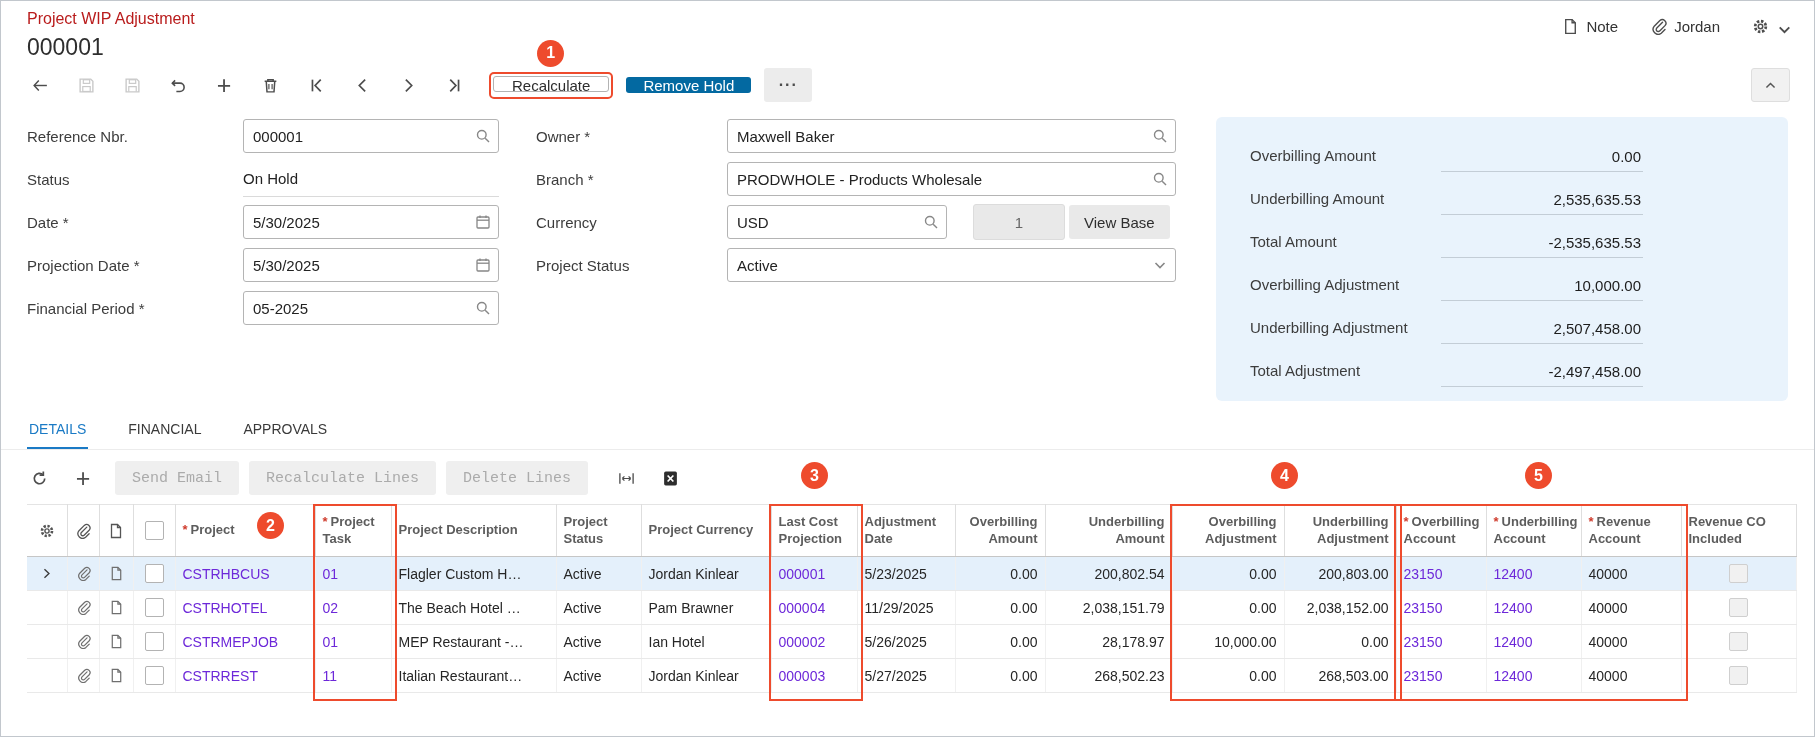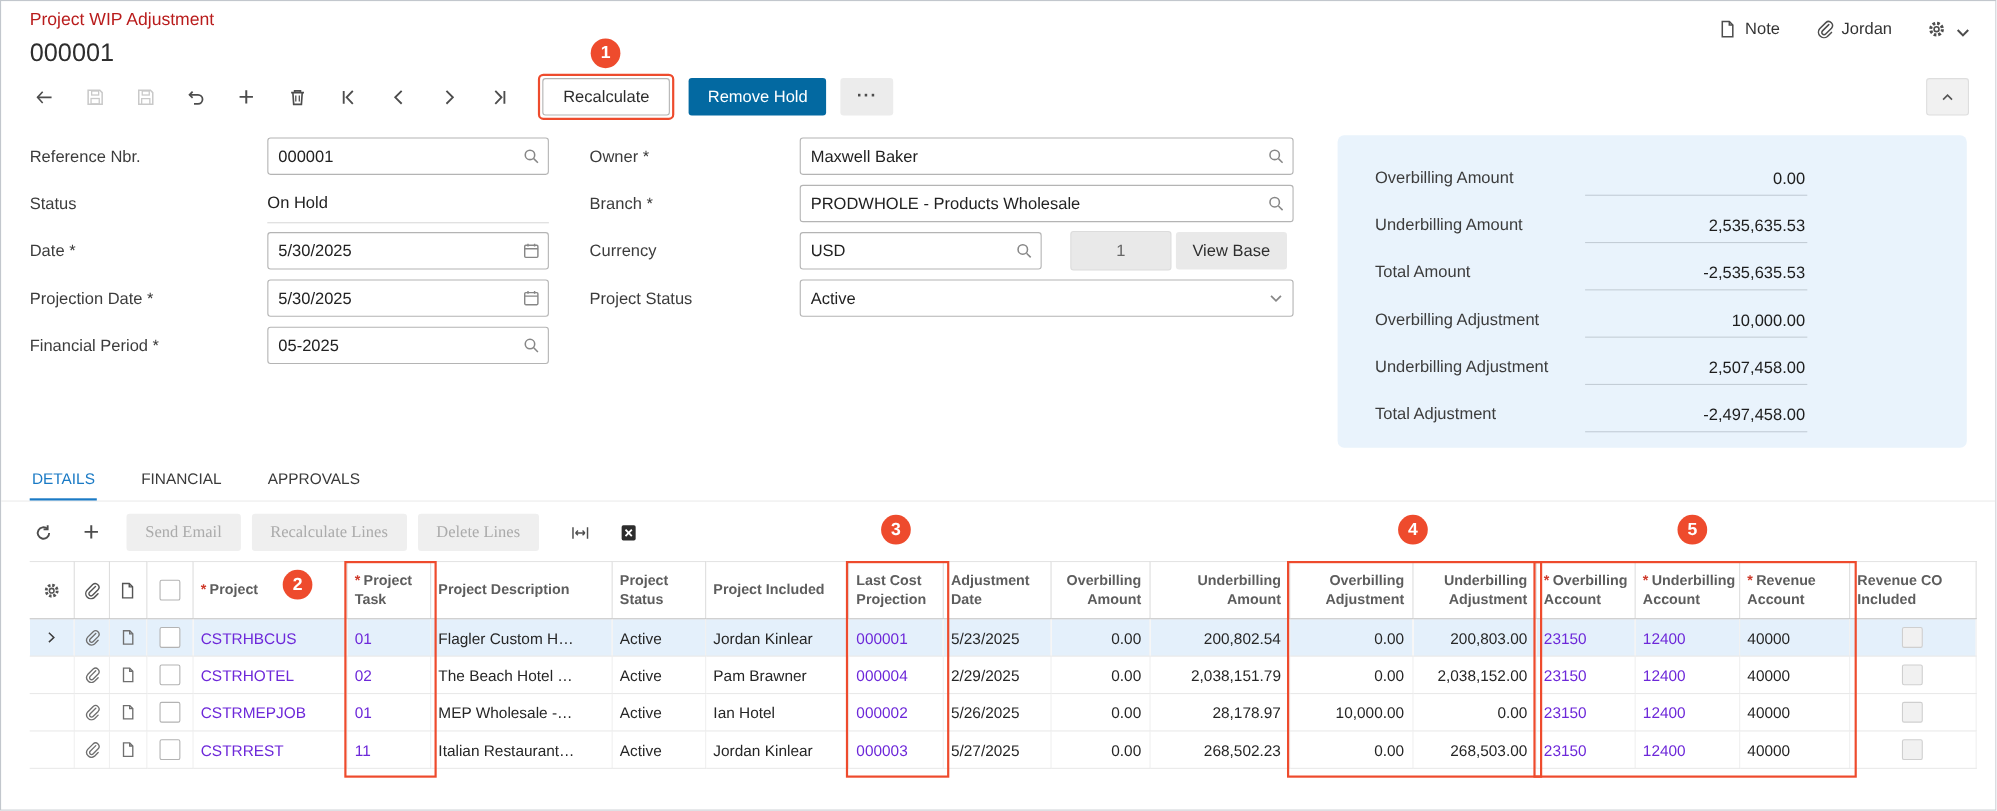--- a/index.html
+++ b/index.html
@@ -16,21 +16,21 @@
   .h-action svg{width:17px;height:17px;color:#4d4d4d}
   .h-action .chev{width:12px;height:12px;color:#666}
 
   
   .toolbar{display:flex;align-items:center;padding:6px 24px 8px 16px;position:relative}
   .tb-btn{width:46px;height:36px;display:flex;align-items:center;justify-content:center;color:#4d4d4d;cursor:pointer;border-radius:3px}
   .tb-btn svg{width:17px;height:17px}
   .tb-btn.disabled{color:#c9c9c9;cursor:default}
   .plus-glyph{font-size:25px;line-height:1;font-weight:400}
   .recalc-wrap{position:relative;border:2px solid #ee4b2d;border-radius:5px;padding:2px;margin-left:12px}
-  .btn{font-family:inherit;font-size:15px;height:34px;border-radius:3px;cursor:pointer}
+  .btn{font-family:inherit;font-size:15px;height:16px;border-radius:3px;cursor:pointer}
   .btn-recalc{background:#fff;border:1px solid #b3b3b3;color:#2d2d2d;padding:0 18px}
   .btn-remove-hold{background:#0369a1;border:none;color:#fff;padding:0 17px;margin-left:13px}
   .btn-more{background:#ececec;border:none;color:#4d4d4d;margin-left:13px;width:48px;height:34px;font-size:16px;font-weight:bold;letter-spacing:1px;border-radius:3px;cursor:pointer}
   .collapse-btn{margin-left:auto;width:37px;height:32px;background:#f1f1f1;border:1px solid #dedede;border-radius:3px;display:flex;align-items:center;justify-content:center;color:#555;cursor:pointer}
   .collapse-btn svg{width:13px;height:13px}
 
   
   .badge{width:27px;height:27px;background:#ee4b2d;border-radius:50%;color:#fff;font-size:16px;font-weight:bold;display:flex;align-items:center;justify-content:center}
   .badge-1{position:absolute;top:-34px;left:50%;margin-left:-14px;z-index:6}
   .red-rect{position:absolute;border:2px solid #ee4b2d;pointer-events:none;z-index:3}
@@ -68,21 +68,21 @@
   
   .tabs{display:flex;padding:16px 26px 0;border-bottom:1px solid #ececec}
   .tab{margin-right:38px;padding:4px 2px 10px;font-size:14px;color:#3a3a3a;cursor:pointer}
   .tab.active{color:#1a7ac5;border-bottom:2px solid #1a7ac5}
 
   
   .grid-section{position:relative;margin-top:2px}
   .grid-toolbar{display:flex;align-items:center;padding:9px 24px 9px 16px}
   .gt-icon{width:44px;height:34px;display:flex;align-items:center;justify-content:center;color:#4d4d4d;cursor:pointer}
   .gt-icon svg{width:17px;height:17px}
-  .btn-disabled{background:#efefef;border:none;color:#ababab;height:34px;padding:0 17px;font-size:15px;border-radius:3px;margin-left:10px;cursor:default;font-family:Liberation Serif, serif}
+  .btn-disabled{background:#efefef;border:none;color:#ababab;height:34px;padding:0 17px;font-size:15px;border-radius:3px;margin-left:10px;cursor:default;font-family:Liberation Mono, monospace}
   .badge-3{position:absolute;top:10px;left:800px;z-index:5}
   .badge-4{position:absolute;top:10px;left:1270px;z-index:5}
   .badge-5{position:absolute;top:10px;left:1524px;z-index:5}
 
   .table-wrap{position:relative;padding-left:26px}
   table.grid{border-collapse:collapse;table-layout:fixed;width:1769px}
   .grid th{background:#fff;border-top:1px solid #e4e4e4;border-bottom:1px solid #c6c6c6;border-right:1px solid #dedede;
     font-size:13px;font-weight:bold;color:#5d5d5d;text-align:left;vertical-align:middle;padding:4px 7px;height:52px;line-height:1.3;box-sizing:border-box;overflow:hidden}
   .grid th.num,.grid td.num{text-align:right}
   .grid td{height:34px;padding:0 7px;font-size:14px;color:#262626;border-bottom:1px solid #e9e9e9;border-right:1px solid #f0f0f0;white-space:nowrap;overflow:hidden;box-sizing:border-box}
@@ -461,21 +461,21 @@
                   </svg></span></th>
             <th class="c-icon"><span><svg viewBox="0 0 16 16">
                     <path d="M3.5 1.5h6l3 3v10h-9z" fill="none" stroke="currentColor" stroke-width="1.3"></path>
                     <path d="M9.5 1.5v3h3" fill="none" stroke="currentColor" stroke-width="1.3"></path>
                   </svg></span></th>
             <th class="c-check"><span class="cb"></span></th>
             <th><span class="req-star">*</span><span>Project</span></th>
             <th><span class="req-star">*</span><span>Project Task</span></th>
             <th><span>Project Description</span></th>
             <th><span>Project Status</span></th>
-            <th><span>Project Included</span></th>
+            <th><span>Project Currency</span></th>
             <th><span>Last Cost Projection</span></th>
             <th><span>Adjustment Date</span></th>
             <th class="num"><span>Overbilling Amount</span></th>
             <th class="num"><span>Underbilling Amount</span></th>
             <th class="num"><span>Overbilling Adjustment</span></th>
             <th class="num"><span>Underbilling Adjustment</span></th>
             <th><span class="req-star">*</span><span>Overbilling Account</span></th>
             <th><span class="req-star">*</span><span>Underbilling Account</span></th>
             <th><span class="req-star">*</span><span>Revenue Account</span></th>
             <th><span>Revenue CO Included</span></th>
@@ -519,21 +519,21 @@
                     <path d="M3.5 1.5h6l3 3v10h-9z" fill="none" stroke="currentColor" stroke-width="1.3"></path>
                     <path d="M9.5 1.5v3h3" fill="none" stroke="currentColor" stroke-width="1.3"></path>
                   </svg></span></td>
             <td class="c-check"><span class="cb"></span></td>
             <td><span class="cell-link">CSTRHOTEL</span></td>
             <td><span class="cell-link">02</span></td>
             <td>The Beach Hotel …</td>
             <td>Active</td>
             <td>Pam Brawner</td>
             <td><span class="cell-link">000004</span></td>
-            <td>2/29/2025</td>
+            <td>11/29/2025</td>
             <td class="num">0.00</td>
             <td class="num">2,038,151.79</td>
             <td class="num">0.00</td>
             <td class="num">2,038,152.00</td>
             <td><span class="cell-link">23150</span></td>
             <td><span class="cell-link">12400</span></td>
             <td>40000</td>
             <td class="c-check"><span class="cb cb-dis"></span></td>
           </tr>
           <tr>
@@ -541,21 +541,21 @@
             <td class="c-icon"><span><svg viewBox="0 0 16 16">
                     <path d="M11.8 4.1 6.4 9.5a1.9 1.9 0 0 0 2.7 2.7l5-5a3.4 3.4 0 0 0-4.8-4.8L4 7.7a4.7 4.7 0 0 0 6.6 6.6l3.5-3.5" fill="none" stroke="currentColor" stroke-width="1.3" stroke-linecap="round"></path>
                   </svg></span></td>
             <td class="c-icon"><span><svg viewBox="0 0 16 16">
                     <path d="M3.5 1.5h6l3 3v10h-9z" fill="none" stroke="currentColor" stroke-width="1.3"></path>
                     <path d="M9.5 1.5v3h3" fill="none" stroke="currentColor" stroke-width="1.3"></path>
                   </svg></span></td>
             <td class="c-check"><span class="cb"></span></td>
             <td><span class="cell-link">CSTRMEPJOB</span></td>
             <td><span class="cell-link">01</span></td>
-            <td>MEP Wholesale -…</td>
+            <td>MEP Restaurant -…</td>
             <td>Active</td>
             <td>Ian Hotel</td>
             <td><span class="cell-link">000002</span></td>
             <td>5/26/2025</td>
             <td class="num">0.00</td>
             <td class="num">28,178.97</td>
             <td class="num">10,000.00</td>
             <td class="num">0.00</td>
             <td><span class="cell-link">23150</span></td>
             <td><span class="cell-link">12400</span></td>

